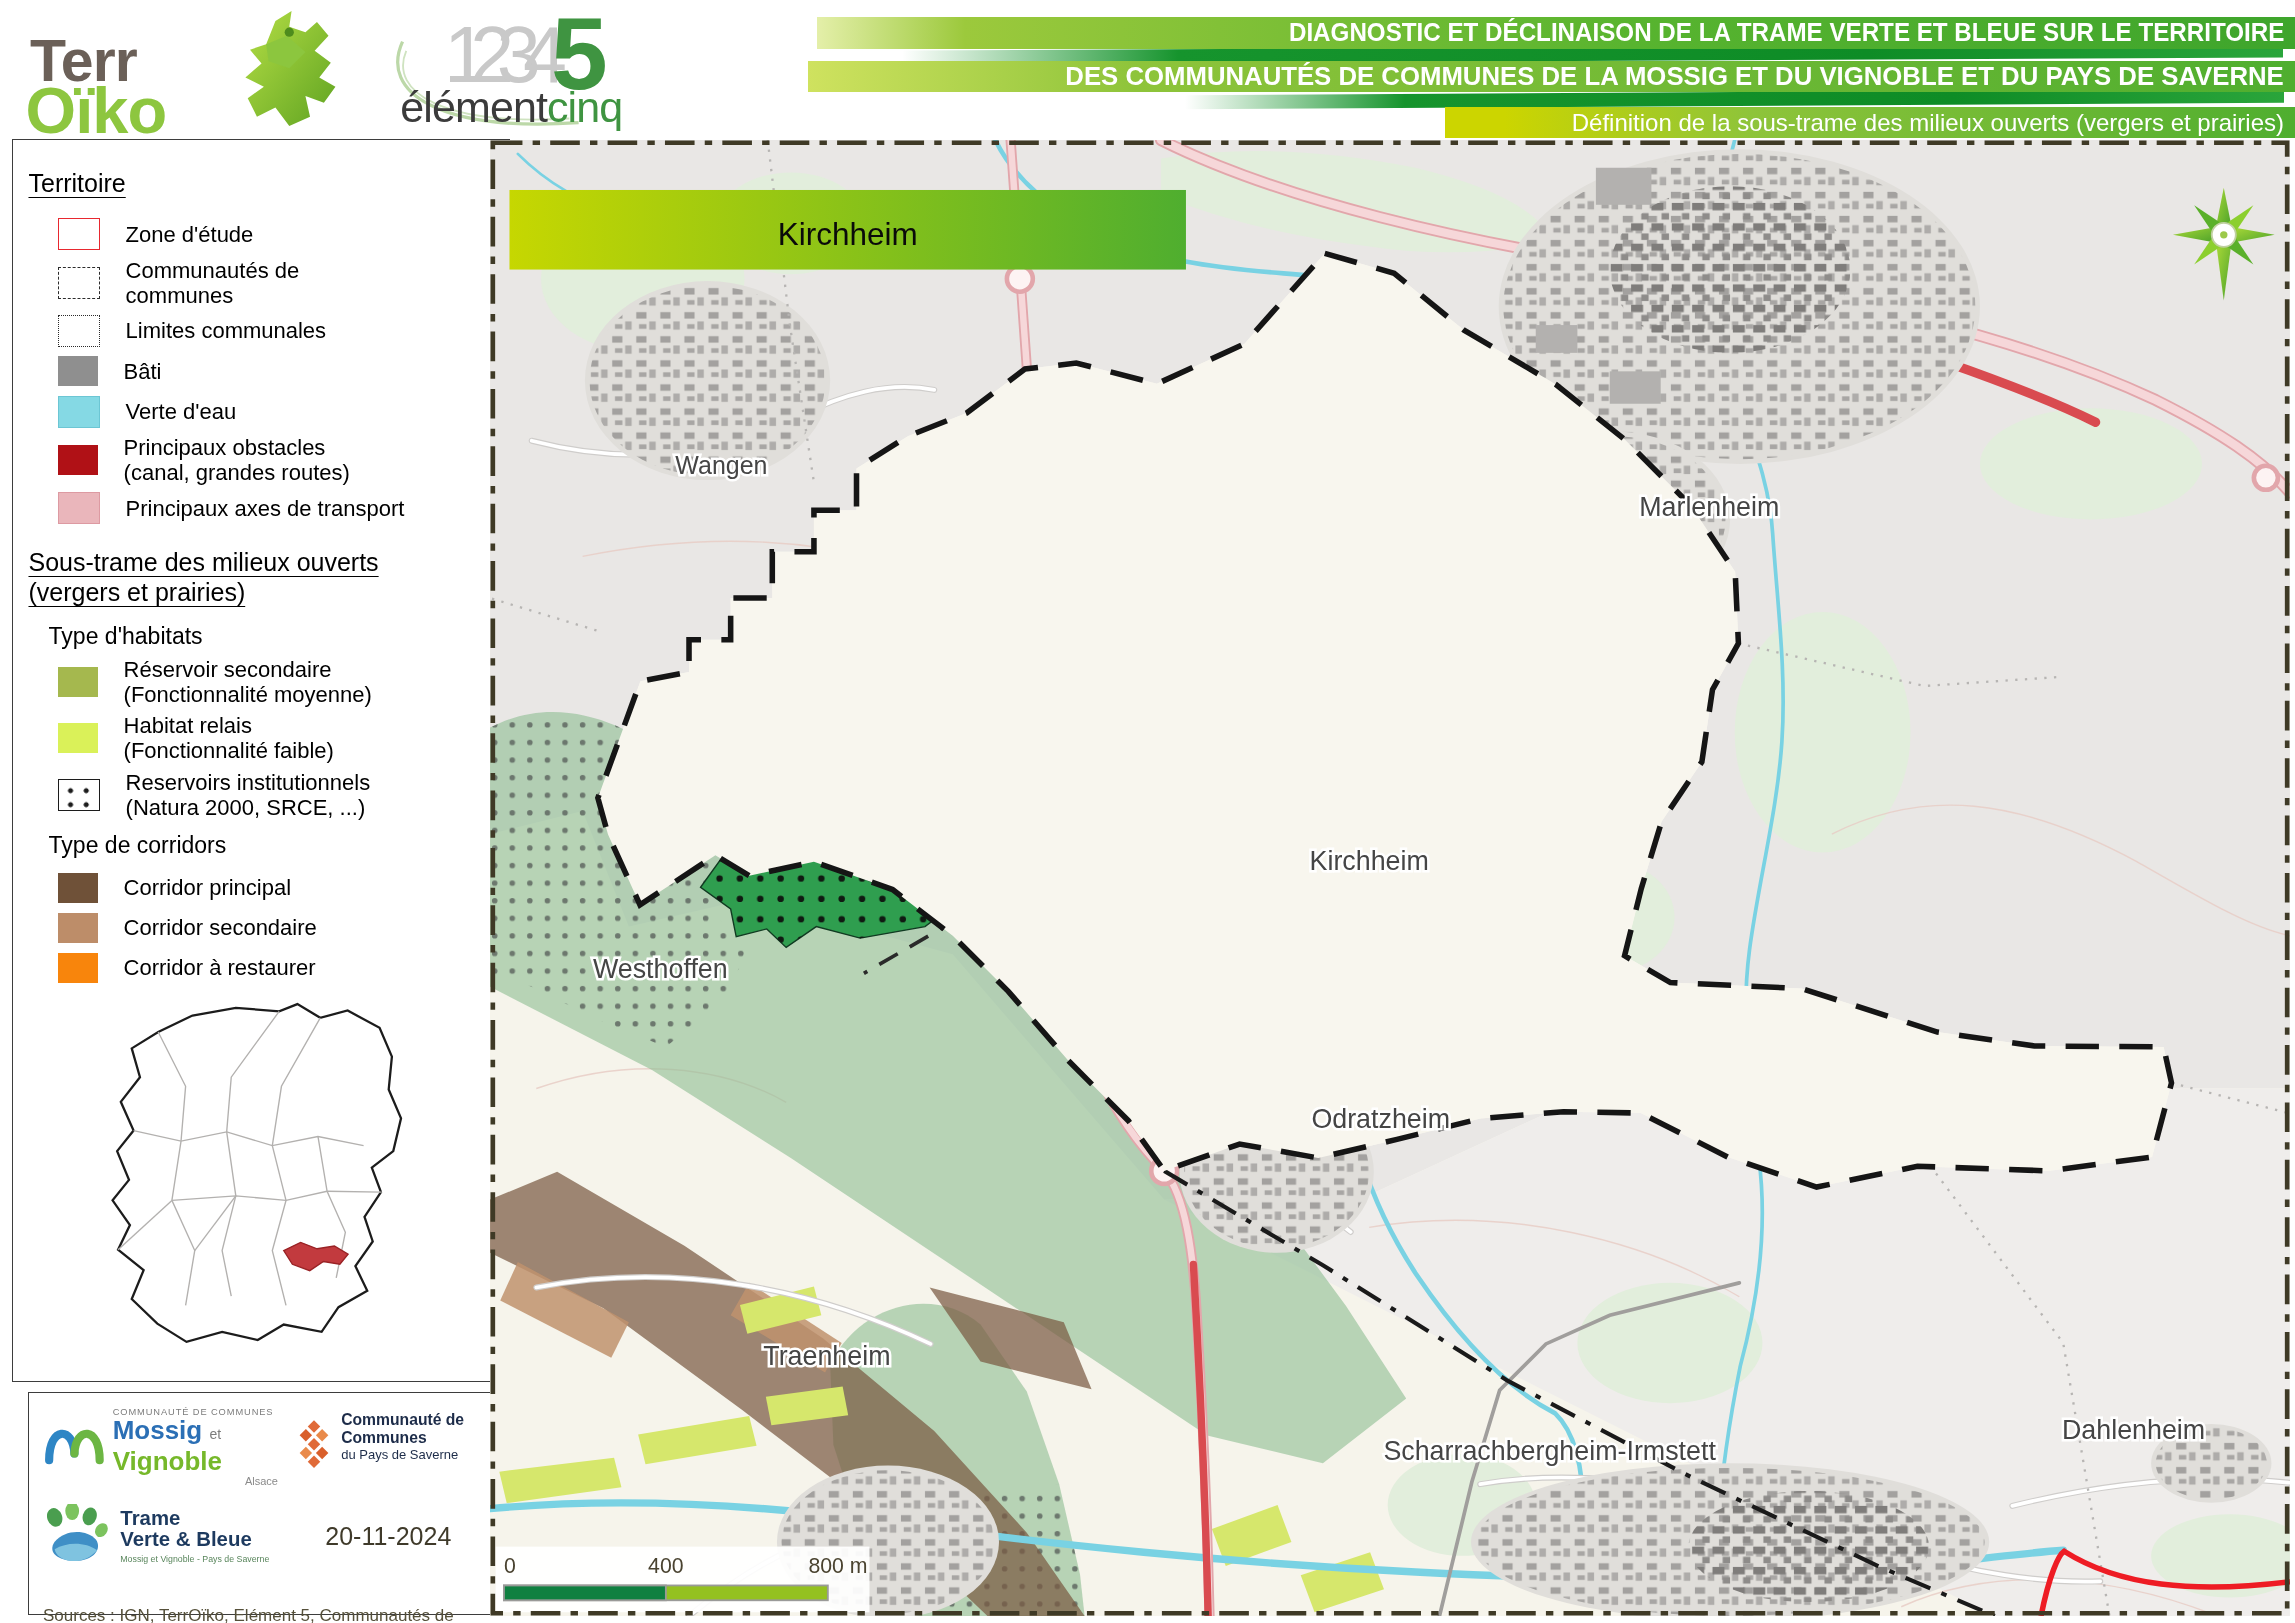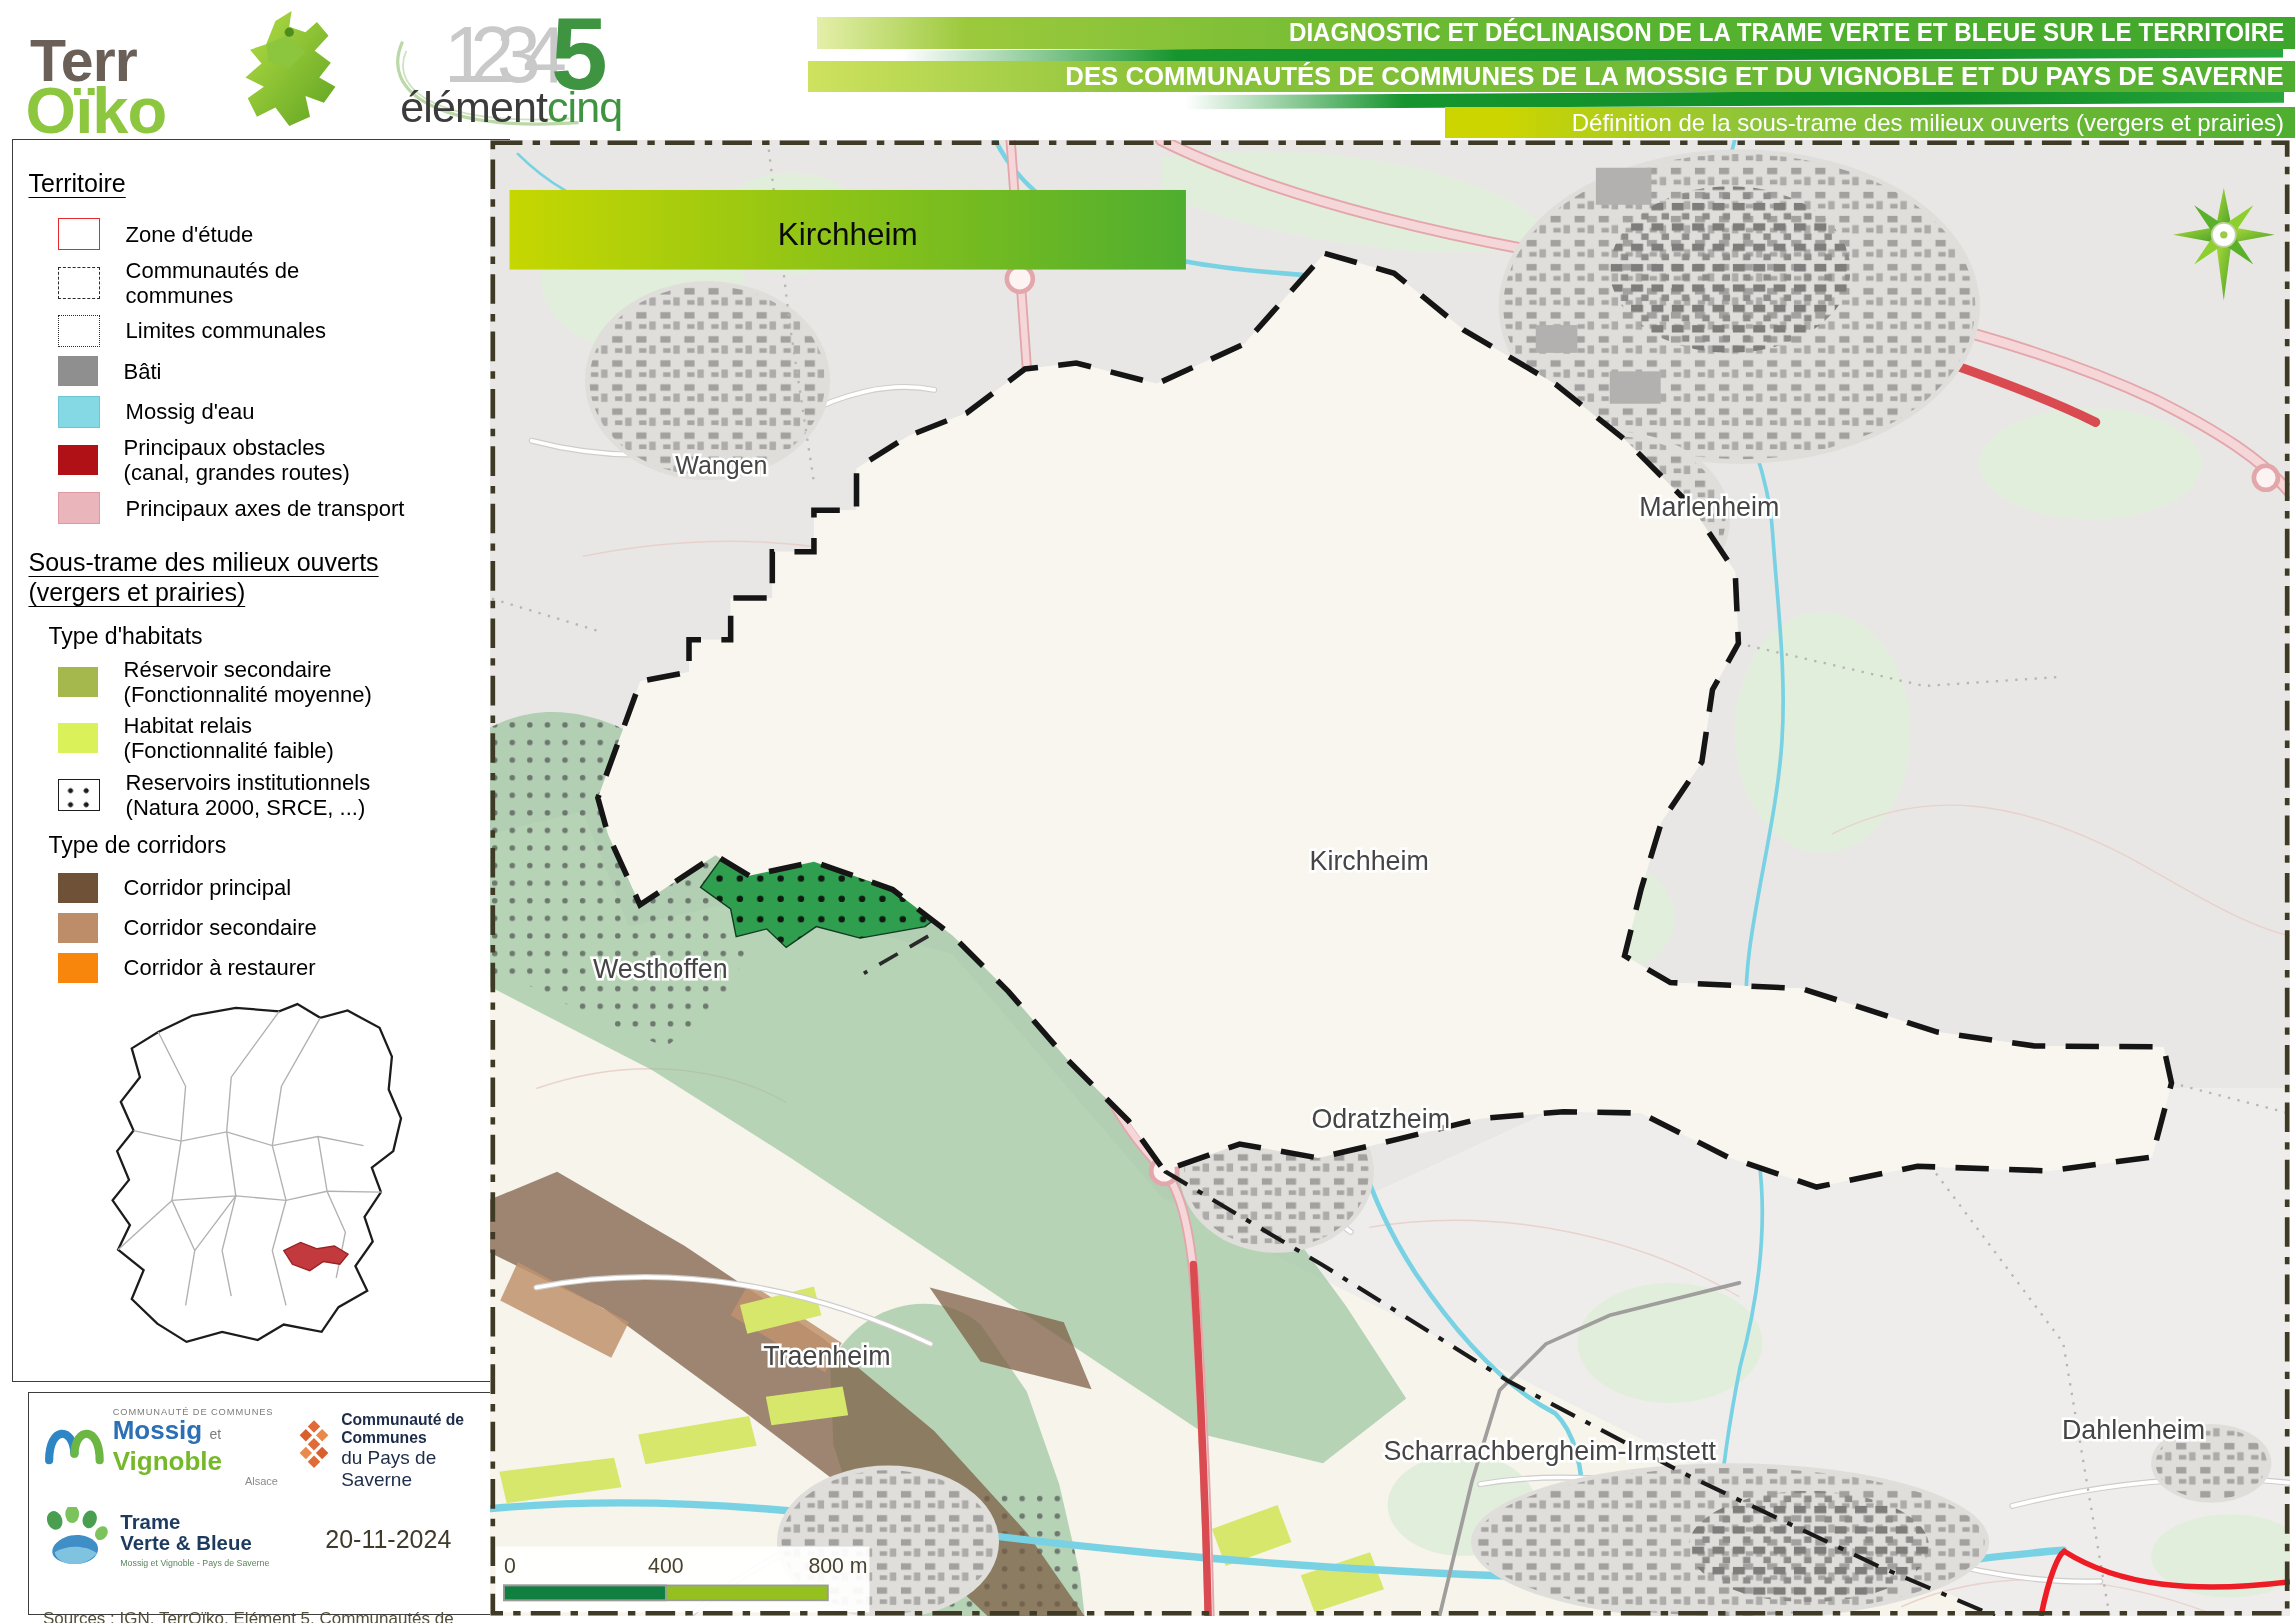--- a/index.html
+++ b/index.html
@@ -65,21 +65,21 @@
   
   .f-row1{display:flex; align-items:flex-start; gap:18.5px;}
   .mossig{display:flex; gap:6.5px;}
   .mossig .txt .small{font-size:9.3px; color:#7c7c7c; letter-spacing:0.9px;}
   .mossig .txt .big{font-size:26px; font-weight:700; color:#2b6fb5; line-height:27px;}
   .mossig .txt .big .et{font-size:14px; color:#7c7c7c; font-weight:400;}
   .mossig .txt .big .vig{color:#76b82a;}
   .mossig .txt .als{font-size:11px; color:#8a8a8a; text-align:right;}
   .saverne{display:flex; gap:7.4px; margin-top:3.7px;}
   .saverne .txt .l1{font-size:15.7px; font-weight:700; color:#1d2c49;}
-  .saverne .txt .l2{font-size:19px; color:#1d2c49;}
+  .saverne .txt .l2{font-size:13px; color:#1d2c49;}
   .f-row2{display:flex; align-items:center; margin-top:16.7px;}
   .tvb .txt1{font-size:20.4px; font-weight:700; color:#1d3a5f; line-height:21px;}
   .tvb .txt2{font-size:20.4px; font-weight:700; color:#1d3a5f; line-height:21px;}
   .tvb .sub{font-size:8.8px; color:#58855b; margin-top:3.7px;}
   .tvb{display:flex; gap:8.3px; align-items:center;}
   .f-date{font-size:25px; color:#3f3a2a; margin-left:56px;}
   .f-sources{font-size:17px; line-height:21px; color:#55503a; margin-top:36px;}
 
   
   #map{position:absolute; left:490px; top:140px; width:1800px; height:1476px; background:#f6f4eb;}
@@ -142,21 +142,21 @@
     <div class="lg-row" style="margin-top:7.4px;">
       <div class="sw sw-communal"></div>
       <div class="lbl">Limites communales</div>
     </div>
     <div class="lg-row" style="margin-top:9.3px;">
       <div class="sw sw-bati"></div>
       <div class="lbl">Bâti</div>
     </div>
     <div class="lg-row" style="margin-top:9.3px;">
       <div class="sw sw-eau"></div>
-      <div class="lbl">Mossig d'eau</div>
+      <div class="lbl">Verte d'eau</div>
     </div>
     <div class="lg-row" style="margin-top:7.4px;">
       <div class="sw sw-obstacle"></div>
       <div class="lbl"><span>Principaux obstacles</span><span class="sub2">(canal, grandes routes)</span></div>
     </div>
     <div class="lg-row" style="margin-top:7.4px;">
       <div class="sw sw-transport"></div>
       <div class="lbl">Principaux axes de transport</div>
     </div>
 

